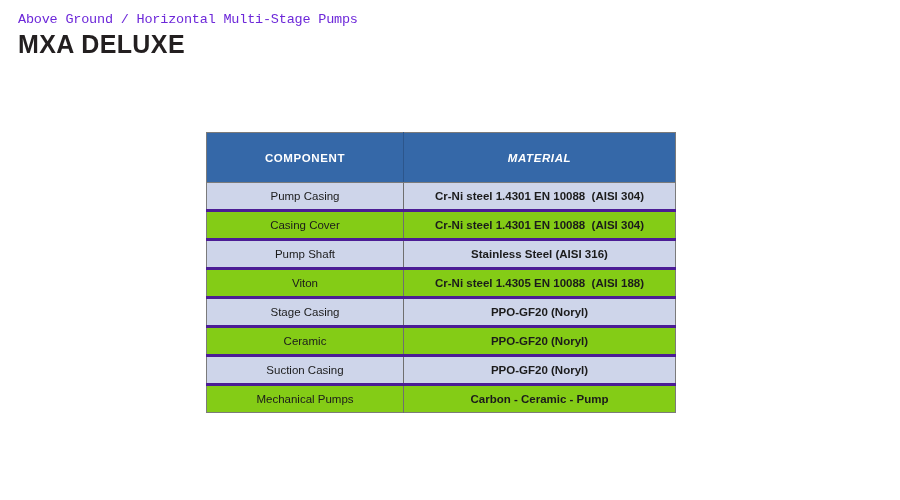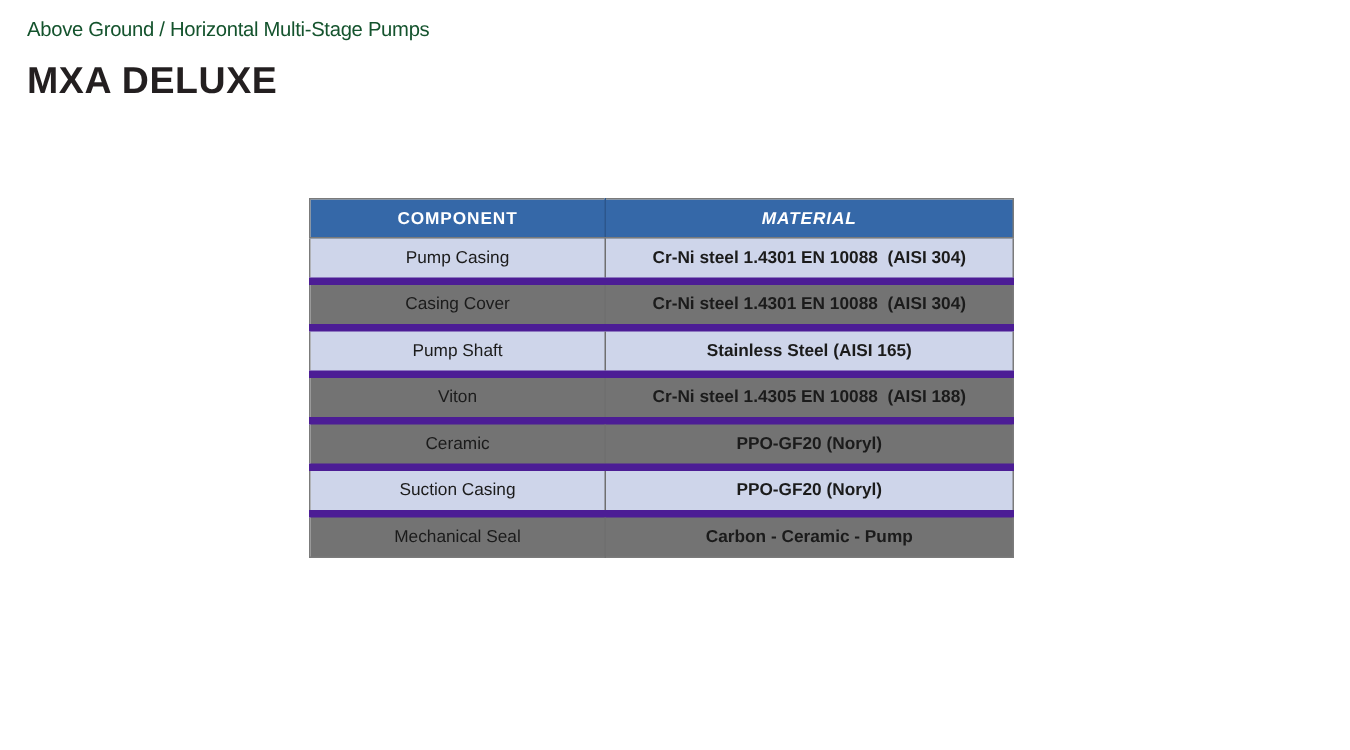--- a/index.html
+++ b/index.html
@@ -16,35 +16,35 @@
   }
 
   
   .doc-header {
     position: absolute;
     left: 18px;
     top: 11px;
     width: 700px;
   }
   .doc-subtitle {
-    font-family: Liberation Sans, sans-serif;
+    font-family: Liberation Mono, monospace;
     font-size: 13.5px;
     line-height: 17px;
-    color: #14532d;
+    color: #6d28d9;
     letter-spacing: -0.2px;
     white-space: nowrap;
   }
   .doc-title {
     font-family: "Liberation Sans", sans-serif;
     font-size: 25px;
     line-height: 29px;
     font-weight: bold;
     color: #231f20;
     letter-spacing: 0.4px;
-    margin-top: 12px;
+    margin-top: 2px;
     white-space: nowrap;
   }
 
   
   .spec-table-wrap {
     position: absolute;
     left: 206px;
     top: 132px;
     width: 469px;
   }
@@ -61,41 +61,41 @@
     background: #3568a8;
     color: #ffffff;
     font-size: 11.5px;
     font-weight: bold;
     letter-spacing: 0.6px;
     height: 25px;
     text-align: center;
     vertical-align: middle;
     border-right: 1px solid #2c568c;
     border-bottom: 1px solid #7b7b7b;
-    padding: 0 4px;
+    padding: 12px 4px;
     white-space: nowrap;
   }
   table.spec-table thead th:last-child { border-right: none; font-style: italic; }
 
   table.spec-table tbody td {
     height: 26px;
     font-size: 11.5px;
     color: #1b1b1b;
     text-align: center;
     vertical-align: middle;
     border-right: 1px solid #6f6f6f;
-    border-bottom: 5px solid #4c1d95;
+    border-bottom: 3px solid #4c1d95;
     padding: 0 6px;
     white-space: pre;
   }
   table.spec-table tbody td:last-child { border-right: none; font-weight: bold; }
   table.spec-table tbody tr:last-child td { border-bottom: none; }
 
   table.spec-table tbody tr.row-blue td { background: #ced5ea; }
-  table.spec-table tbody tr.row-gray td { background: #737373; }
+  table.spec-table tbody tr.row-gray td { background: #84cc16; }
 </style>
 </head>
 <body>
 
 <div class="doc-header">
   <div class="doc-subtitle">Above Ground / Horizontal Multi-Stage Pumps</div>
   <div class="doc-title">MXA DELUXE</div>
 </div>
 
 <div class="spec-table-wrap">
@@ -114,33 +114,37 @@
         <tr class="row-blue">
           <td>Pump Casing</td>
           <td>Cr-Ni steel 1.4301 EN 10088  (AISI 304)</td>
         </tr>
         <tr class="row-gray">
           <td>Casing Cover</td>
           <td>Cr-Ni steel 1.4301 EN 10088  (AISI 304)</td>
         </tr>
         <tr class="row-blue">
           <td>Pump Shaft</td>
-          <td>Stainless Steel (AISI 165)</td>
+          <td>Stainless Steel (AISI 316)</td>
         </tr>
         <tr class="row-gray">
           <td>Viton</td>
           <td>Cr-Ni steel 1.4305 EN 10088  (AISI 188)</td>
+        </tr>
+        <tr class="row-blue">
+          <td>Stage Casing</td>
+          <td>PPO-GF20 (Noryl)</td>
         </tr>
         <tr class="row-gray">
           <td>Ceramic</td>
           <td>PPO-GF20 (Noryl)</td>
         </tr>
         <tr class="row-blue">
           <td>Suction Casing</td>
           <td>PPO-GF20 (Noryl)</td>
         </tr>
         <tr class="row-gray">
-          <td>Mechanical Seal</td>
+          <td>Mechanical Pumps</td>
           <td>Carbon - Ceramic - Pump</td>
         </tr>
       </tbody>
   </table>
 </div>
 
 </body></html>

